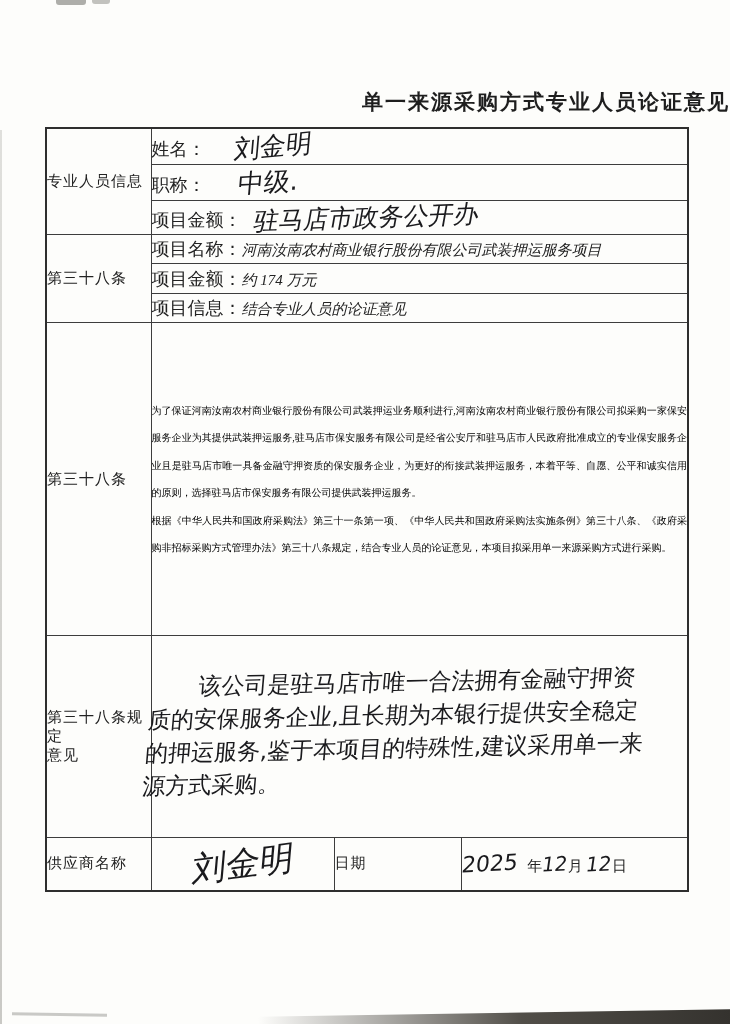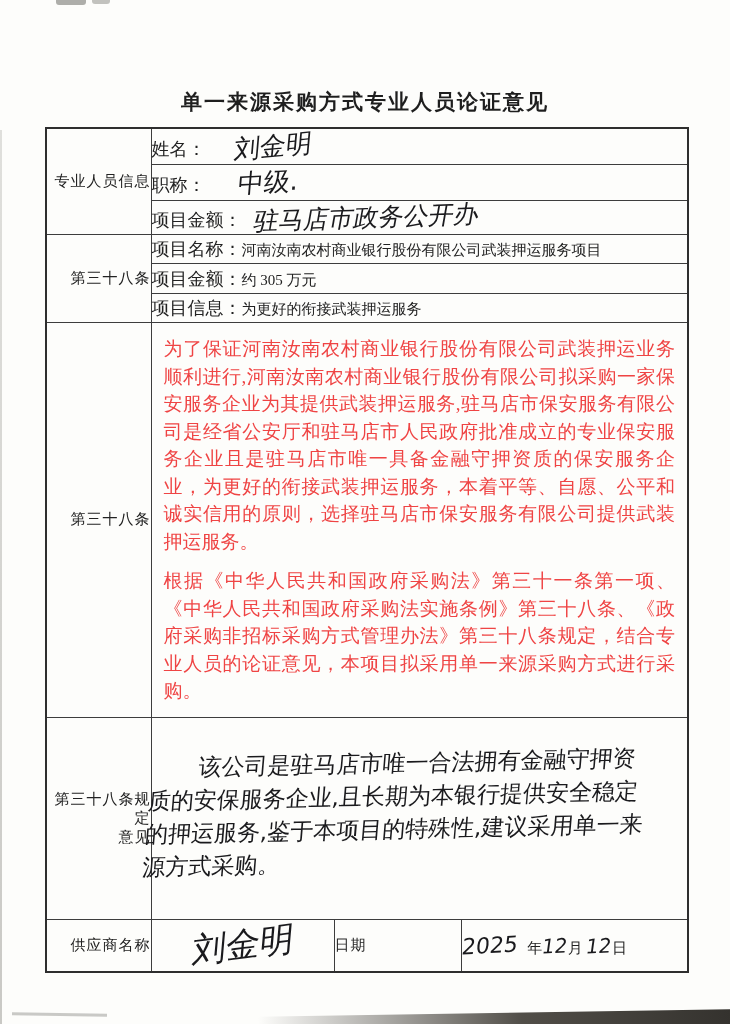--- a/index.html
+++ b/index.html
@@ -4,43 +4,43 @@
 <style>
   html,body { margin:0; padding:0; background:#ffffff; }
   .page {
     position:relative; width:730px; height:1024px; overflow:hidden;
     background:#fdfdfb;
     font-family:"Liberation Serif","DejaVu Serif",serif;
     color:#262626;
   }
   .doc-title {
     position:absolute; top:88px; left:0; width:100%;
-    text-align:center; font-size:21px; font-weight:bold;
+    text-align:right; font-size:21px; font-weight:bold;
     letter-spacing:2px; color:#1e1e1e;
   }
   table.doc-table {
     position:absolute; top:127px; left:45px; width:642px;
     border-collapse:collapse; table-layout:fixed;
     border:2px solid #2e2e2e;
   }
   table.doc-table td {
     border:1px solid #3d3d3d; vertical-align:middle;
     font-size:15px; overflow:visible; padding:0;
   }
   td.head-cell {
-    text-align:right; letter-spacing:1px; color:#222;
+    text-align:left; letter-spacing:1px; color:#222;
     white-space:pre-line;
   }
   td.field-cell { padding-left:8px; white-space:nowrap; }
   .fld-label { font-size:18px; color:#222; }
-  .fld-value { font-size:15px; color:#222; }
+  .fld-value { font-size:15px; color:#222;font-style:italic; }
   td.content-cell { vertical-align:top; padding:12px 10px 0 11px; }
   td.content-cell p {
-    margin:12px; text-align:justify; line-height:27.5px;
-    font-size:19px; color:#ef4444;
+    margin:0; text-align:justify; line-height:27.5px;
+    font-size:10px; color:#000000;
   }
   td.opinion-cell { vertical-align:top; padding:5px 8px 0 10px; }
   
   .hw { font-family:"DejaVu Sans","Liberation Sans",sans-serif; color:#1a1a1d; }
   .hw-name  { display:inline-block; font-size:26px; margin-left:28px;
               transform:rotate(-5deg) skewX(-10deg); }
   .hw-title { display:inline-block; font-size:26px; margin-left:32px;
               transform:rotate(-3deg) skewX(-8deg); }
   .hw-org   { display:inline-block; font-size:25px; margin-left:12px;
               transform:rotate(-2deg) skewX(-12deg); }
@@ -114,26 +114,26 @@
     </tr>
 
     <tr style="height:29px">
       <td class="head-cell" rowspan="3">第三十八条</td>
       <td class="field-cell" colspan="3">
         <span class="fld-label">项目名称：</span><span class="fld-value">河南汝南农村商业银行股份有限公司武装押运服务项目</span>
       </td>
     </tr>
     <tr style="height:30px">
       <td class="field-cell" colspan="3">
-        <span class="fld-label">项目金额：</span><span class="fld-value">约 305 万元</span>
+        <span class="fld-label">项目金额：</span><span class="fld-value">约 174 万元</span>
       </td>
     </tr>
     <tr style="height:29px">
       <td class="field-cell" colspan="3">
-        <span class="fld-label">项目信息：</span><span class="fld-value">为更好的衔接武装押运服务</span>
+        <span class="fld-label">项目信息：</span><span class="fld-value">结合专业人员的论证意见</span>
       </td>
     </tr>
 
     <tr style="height:313px">
       <td class="head-cell">第三十八条</td>
       <td class="content-cell" colspan="3">
         <p>为了保证河南汝南农村商业银行股份有限公司武装押运业务顺利进行,河南汝南农村商业银行股份有限公司拟采购一家保安服务企业为其提供武装押运服务,驻马店市保安服务有限公司是经省公安厅和驻马店市人民政府批准成立的专业保安服务企业且是驻马店市唯一具备金融守押资质的保安服务企业，为更好的衔接武装押运服务，本着平等、自愿、公平和诚实信用的原则，选择驻马店市保安服务有限公司提供武装押运服务。</p>
         <p>根据《中华人民共和国政府采购法》第三十一条第一项、《中华人民共和国政府采购法实施条例》第三十八条、《政府采购非招标采购方式管理办法》第三十八条规定，结合专业人员的论证意见，本项目拟采用单一来源采购方式进行采购。</p>
       </td>
     </tr>

